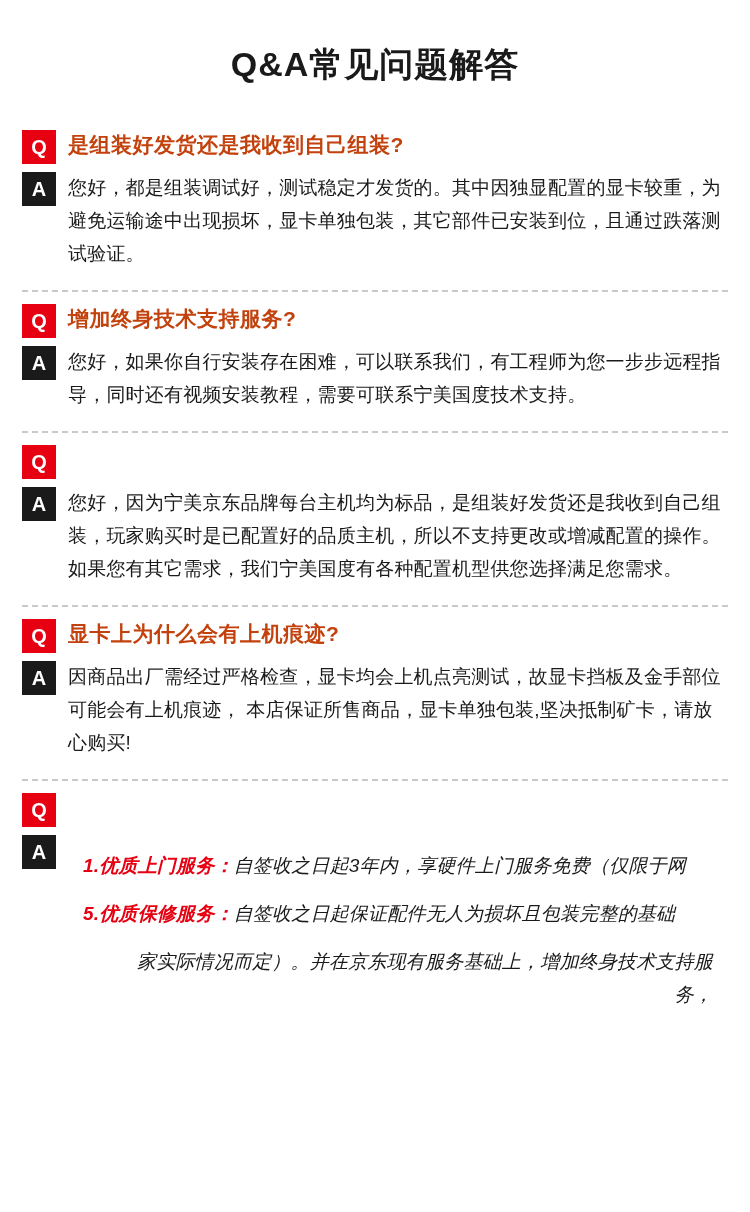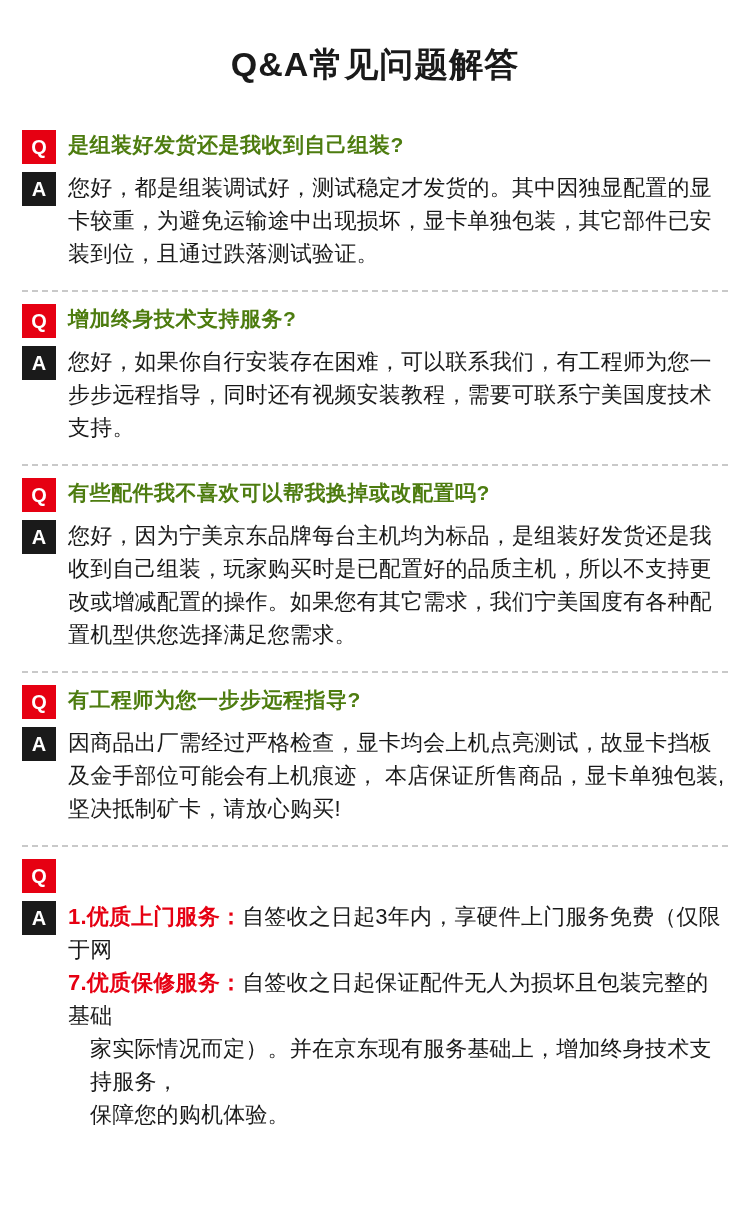--- a/index.html
+++ b/index.html
@@ -57,41 +57,42 @@
   }
   .badge-q {
     background: #e60012;
   }
   .badge-a {
     background: #1a1a1a;
   }
   .q-text {
     font-size: 21px;
     font-weight: bold;
-    color: #4d7c0f;
+    color: #c2410c;
     line-height: 34px;
     letter-spacing: 0.5px;
   }
   .a-text {
-    font-size: 22px;
+    font-size: 19px;
     color: #1a1a1a;
     line-height: 33px;
     letter-spacing: 0.2px;
     flex: 1 1 auto;
     padding-top: 1px;
   }
   .a-list {
     margin: 0;
     padding: 0;
     list-style: none;
   }
   .a-list li {
-    margin: 0;
+    margin: 15px;
     padding: 0;
     text-indent: 0;
+    font-style: italic;
   }
   .hl {
     color: #e60012;
     font-weight: bold;
   }
 </style>
 </head>
 <body>
 
 <div class="page">
@@ -116,49 +117,47 @@
     </div>
     <div class="qa-row">
       <div class="badge badge-a">A</div>
       <div class="a-text">您好，如果你自行安装存在困难，可以联系我们，有工程师为您一步步远程指导，同时还有视频安装教程，需要可联系宁美国度技术支持。</div>
     </div>
   </div>
 
   <div class="qa-block">
     <div class="qa-row">
       <div class="badge badge-q">Q</div>
-      <div class="q-text">有些配件我不喜欢可以帮我换掉或改配置吗?</div>
     </div>
     <div class="qa-row">
       <div class="badge badge-a">A</div>
       <div class="a-text">您好，因为宁美京东品牌每台主机均为标品，是组装好发货还是我收到自己组装，玩家购买时是已配置好的品质主机，所以不支持更改或增减配置的操作。如果您有其它需求，我们宁美国度有各种配置机型供您选择满足您需求。</div>
     </div>
   </div>
 
   <div class="qa-block">
     <div class="qa-row">
       <div class="badge badge-q">Q</div>
-      <div class="q-text">有工程师为您一步步远程指导?</div>
+      <div class="q-text">显卡上为什么会有上机痕迹?</div>
     </div>
     <div class="qa-row">
       <div class="badge badge-a">A</div>
       <div class="a-text">因商品出厂需经过严格检查，显卡均会上机点亮测试，故显卡挡板及金手部位可能会有上机痕迹， 本店保证所售商品，显卡单独包装,坚决抵制矿卡，请放心购买!</div>
     </div>
   </div>
 
   <div class="qa-block last">
     <div class="qa-row">
       <div class="badge badge-q">Q</div>
     </div>
     <div class="qa-row">
       <div class="badge badge-a">A</div>
       <div class="a-text">
         <ul class="a-list">
           <li><span class="hl">1.优质上门服务：</span><span>自签收之日起3年内，享硬件上门服务免费（仅限于网</span></li>
-          <li><span class="hl">7.优质保修服务：</span><span>自签收之日起保证配件无人为损坏且包装完整的基础</span></li>
-          <li style="padding-left:22px;"><span>家实际情况而定）。并在京东现有服务基础上，增加终身技术支持服务，</span></li>
-          <li style="padding-left:22px;"><span>保障您的购机体验。</span></li>
+          <li><span class="hl">5.优质保修服务：</span><span>自签收之日起保证配件无人为损坏且包装完整的基础</span></li>
+          <li style="padding-left:22px;text-align:right;"><span>家实际情况而定）。并在京东现有服务基础上，增加终身技术支持服务，</span></li>
         </ul>
       </div>
     </div>
   </div>
 
 </div>
 
 </body></html>

